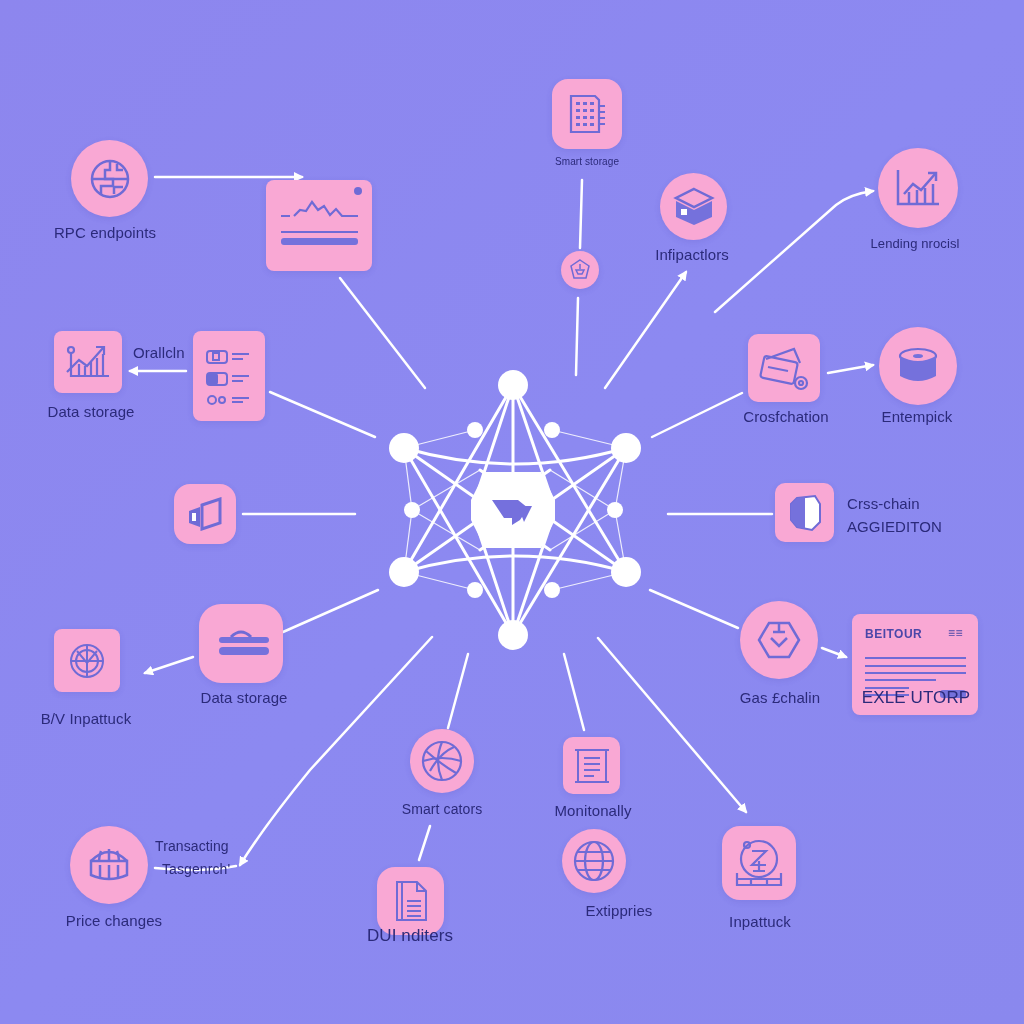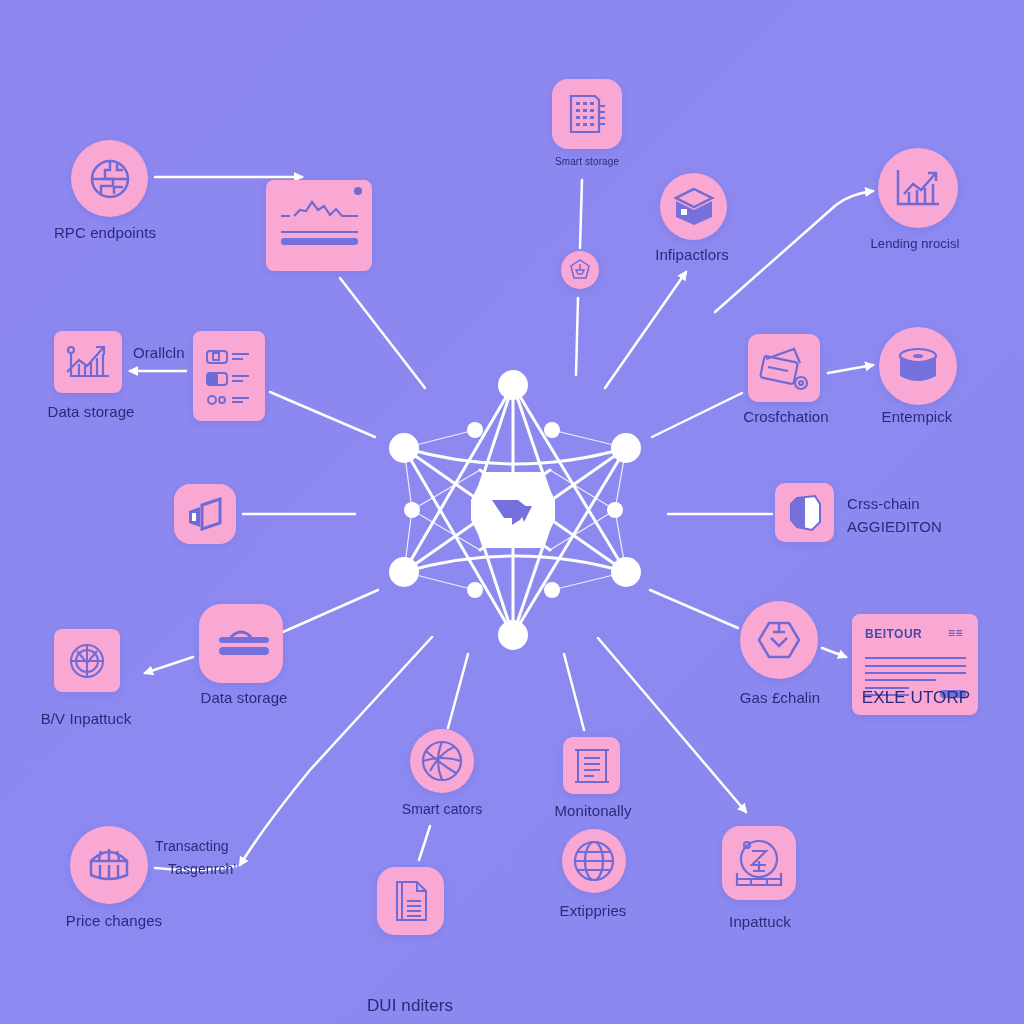--- a/index.html
+++ b/index.html
@@ -338,21 +338,21 @@
         <g stroke="#6f6bd6" stroke-width="2.5" fill="none">
           <path d="M4 16 Q22 -2 40 16"></path>
           <path d="M22 4 V16 M14 6 Q12 12 12 16 M30 6 Q32 12 32 16"></path>
           <path d="M4 16 H40 V30 Q22 38 4 30 Z"></path>
           <path d="M13 20 V33 M22 20 V35 M31 20 V33"></path>
         </g>
       </svg>
   </div>
   <div class="label center" style="left:114px;top:912px">Price changes</div>
   <div class="label" style="left:155px;top:838px;font-size:14px">Transacting</div>
-  <div class="label" style="left:168px;top:861px;font-size:14px">Tasgenrch'</div>
+  <div class="label" style="left:162px;top:861px;font-size:14px">Tasgenrch'</div>
 
   <div class="node circle" style="left:410px;top:729px;width:64px;height:64px">
     <svg width="44" height="44" viewBox="0 0 44 44">
         <g stroke="#6f6bd6" stroke-width="2.2" fill="none">
           <circle cx="22" cy="22" r="19"></circle>
           <path d="M6 12 Q22 26 36 34"></path>
           <path d="M10 32 Q20 14 34 8"></path>
           <path d="M3 22 Q22 16 41 22"></path>
           <path d="M22 3 Q14 22 22 41"></path>
         </g>
@@ -363,21 +363,21 @@
   <div class="node rounded" style="left:377px;top:867px;width:67px;height:68px;border-radius:18px">
     <svg width="36" height="44" viewBox="0 0 36 44">
         <g stroke="#6f6bd6" stroke-width="2" fill="none">
           <path d="M4 3 H24 L33 12 V41 H4 Z"></path>
           <path d="M24 3 V12 H33"></path>
           <path d="M9 3 V41"></path>
           <path d="M14 22 H28 M14 27 H28 M14 32 H28 M14 37 H28"></path>
         </g>
       </svg>
   </div>
-  <div class="label center big" style="left:410px;top:996px">DUI nditers</div>
+  <div class="label center big" style="left:410px;top:926px">DUI nditers</div>
 
   <div class="node rounded" style="left:563px;top:737px;width:57px;height:57px;border-radius:10px">
     <svg width="40" height="40" viewBox="0 0 40 40">
         <g stroke="#6f6bd6" stroke-width="2" fill="none">
           <rect x="6" y="4" width="28" height="32"></rect>
           <path d="M3 4 H10 M30 4 H37 M3 36 H10 M30 36 H37"></path>
           <path d="M12 12 H28 M12 18 H28 M12 24 H28 M12 30 H22"></path>
         </g>
       </svg>
   </div>
@@ -385,21 +385,21 @@
 
   <div class="node circle" style="left:562px;top:829px;width:64px;height:64px">
     <svg width="44" height="44" viewBox="0 0 44 44">
         <g stroke="#6f6bd6" stroke-width="2.2" fill="none">
           <circle cx="22" cy="22" r="19"></circle>
           <ellipse cx="22" cy="22" rx="9" ry="19"></ellipse>
           <path d="M3 22 H41 M6 13 H38 M6 31 H38"></path>
         </g>
       </svg>
   </div>
-  <div class="label center" style="left:593px;top:902px">Extippries</div>
+  <div class="label center" style="left:619px;top:902px">Extippries</div>
 
   <div class="node rounded" style="left:722px;top:826px;width:74px;height:74px;border-radius:18px">
     <svg width="56" height="56" viewBox="0 0 56 56">
         <g stroke="#6f6bd6" stroke-width="2.2" fill="none">
           <circle cx="28" cy="24" r="18"></circle>
           <circle cx="16" cy="10" r="3"></circle>
           <path d="M21 16 H35 L21 30 H35"></path>
           <path d="M28 26 V36 M22 36 H34"></path>
           <path d="M6 38 V50 H50 V38"></path>
           <path d="M6 44 H50 M20 44 V50 M36 44 V50"></path>

